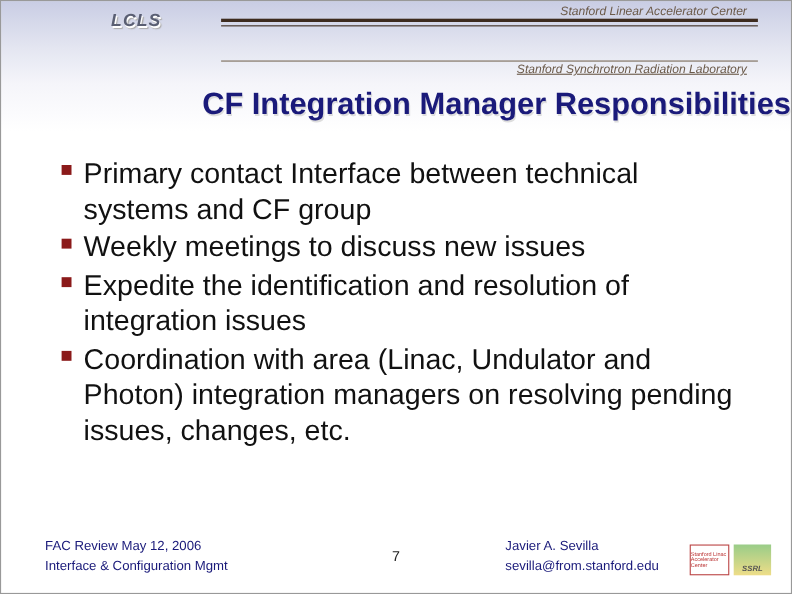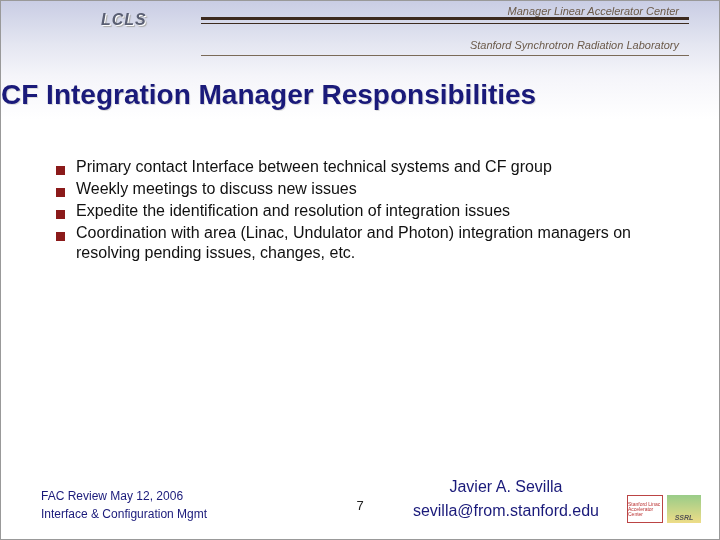--- a/index.html
+++ b/index.html
@@ -23,57 +23,57 @@
   .top-lines {
     position: absolute; left: 200px; right: 30px; top: 6px;
   }
   .thickline { height: 3px; background: #3d2b1f; margin-bottom: 3px; }
   .thinline { height: 1px; background: #3d2b1f; }
   .lab1 {
     position: absolute; right: 40px; top: -6px;
     font-style: italic; font-size: 11px; color: #6b5a4a;
   }
   .lab2 {
-    position: absolute; right: 40px; top: 28px;
-    font-style: italic; font-size: 11px; color: #6b5a4a;
+    position: absolute; right: 40px; top: 46px;
+    font-style: italic; font-size: 11px; color: #6b5a4a; text-decoration: underline;
   }
   .thinline2 {
     position: absolute; left: 200px; right: 30px; top: 44px;
     height: 1px; background: #7a6a58;
   }
   .title {
     position: absolute; top: 78px; left: 0; width: 100%;
-    text-align: left;
+    text-align: right;
     font-size: 28px; font-weight: bold; color: #1a1a7a;
     text-shadow: 1px 1px 0 #ddd;
   }
   .body {
     position: absolute; top: 140px; left: 55px; right: 45px;
-    font-size: 16px; color: #111; line-height: 1.25; margin-top: 16px;
+    font-size: 26px; color: #111; line-height: 1.25;
   }
   .body ul { list-style: none; }
   .body li { position: relative; padding-left: 20px; margin-bottom: 2px; }
   .body li::before {
     content: ""; position: absolute; left: 0; top: 9px;
     width: 9px; height: 9px; background: #8b1a1a;
   }
   .footer {
     position: absolute; bottom: 10px; left: 0; width: 100%; height: 42px;
   }
   .f-left {
     position: absolute; left: 40px; bottom: 6px;
     font-size: 12px; color: #1a1a7a; line-height: 1.5;
   }
   .f-center {
     position: absolute; left: 50%; bottom: 16px; transform: translateX(-50%);
     font-size: 13px; color: #222;
   }
   .f-right {
     position: absolute; right: 120px; bottom: 6px;
-    font-size: 16px; color: #1a1a7a; line-height: 1.5; text-align: center;
+    font-size: 12px; color: #1a1a7a; line-height: 1.5; text-align: left;
   }
   .f-logos {
     position: absolute; right: 18px; bottom: 6px; display: flex; gap: 4px; align-items: center;
   }
   .mini-logo1 {
     width: 36px; height: 28px; background: #fff; border: 1px solid #b44;
     font-size: 5px; color: #b33; display: flex; flex-direction: column;
     align-items: center; justify-content: center; line-height: 1;
   }
   .mini-logo2 {
@@ -82,21 +82,21 @@
     font-style: italic; font-weight: bold; padding-bottom: 2px;
   }
 </style>
 </head>
 <body>
 
 <div class="slide">
 
   <div class="topbar">
     <div class="logo-lcls">LCLS</div>
-    <div class="lab1">Manager Linear Accelerator Center</div>
+    <div class="lab1">Stanford Linear Accelerator Center</div>
     <div class="top-lines">
       <div class="thickline"></div>
       <div class="thinline"></div>
     </div>
     <div class="lab2">Stanford Synchrotron Radiation Laboratory</div>
     <div class="thinline2"></div>
   </div>
 
   <div class="title">CF Integration Manager Responsibilities</div>
 

